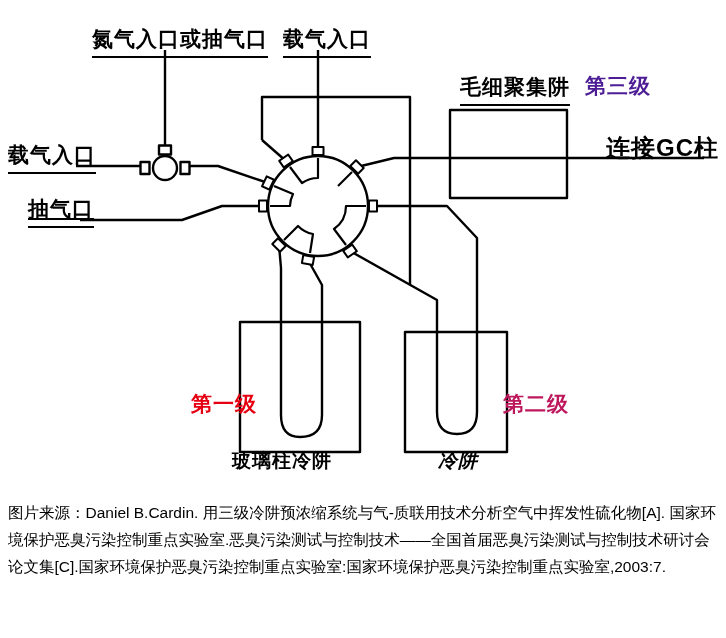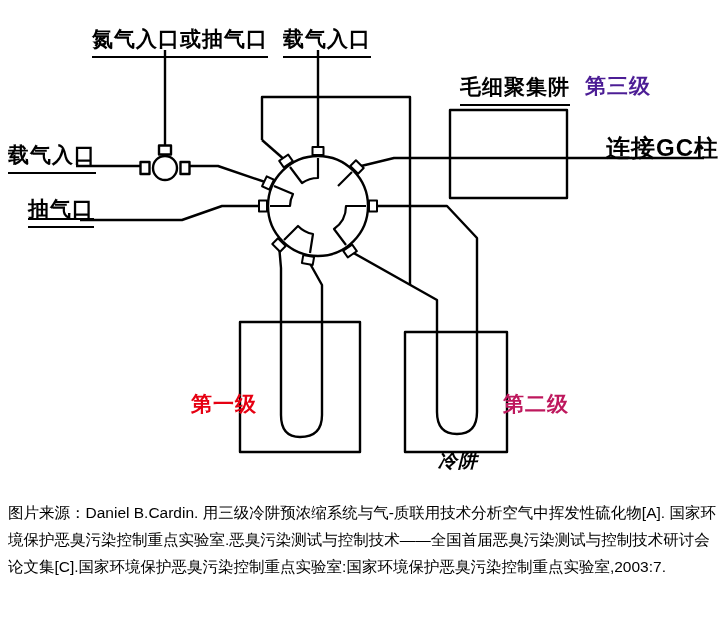--- a/index.html
+++ b/index.html
@@ -86,18 +86,19 @@
   <div class="lbl underlined" style="left:460px;top:73px;font-family:Liberation Serif, serif;">毛细聚集阱</div>
 
   <div class="lbl stage-label" style="left: 585px; top: 72px; color: #4c1d95;">第三级</div>
 
   <div class="lbl" style="left:606px;top:132px;font-size:24px;">连接GC柱</div>
 
   <div class="lbl stage-label" style="left: 155px; top: 390px; color: rgb(230, 0, 18); margin-left: 36px;">第一级</div>
 
   <div class="lbl stage-label" style="left: 503px; top: 390px; color: #be185d;">第二级</div>
 
+  <div class="lbl trap-label" style="left:232px;top:448px;">玻璃柱冷阱</div>
 
   <div class="lbl trap-label" style="left:438px;top:448px;font-style:italic;">冷阱</div>
 
   <div class="citation">图片来源：Daniel B.Cardin. 用三级冷阱预浓缩系统与气-质联用技术分析空气中挥发性硫化物[A]. 国家环境保护恶臭污染控制重点实验室.恶臭污染测试与控制技术——全国首届恶臭污染测试与控制技术研讨会论文集[C].国家环境保护恶臭污染控制重点实验室:国家环境保护恶臭污染控制重点实验室,2003:7.</div>
 
 </div>
 
 </body></html>

